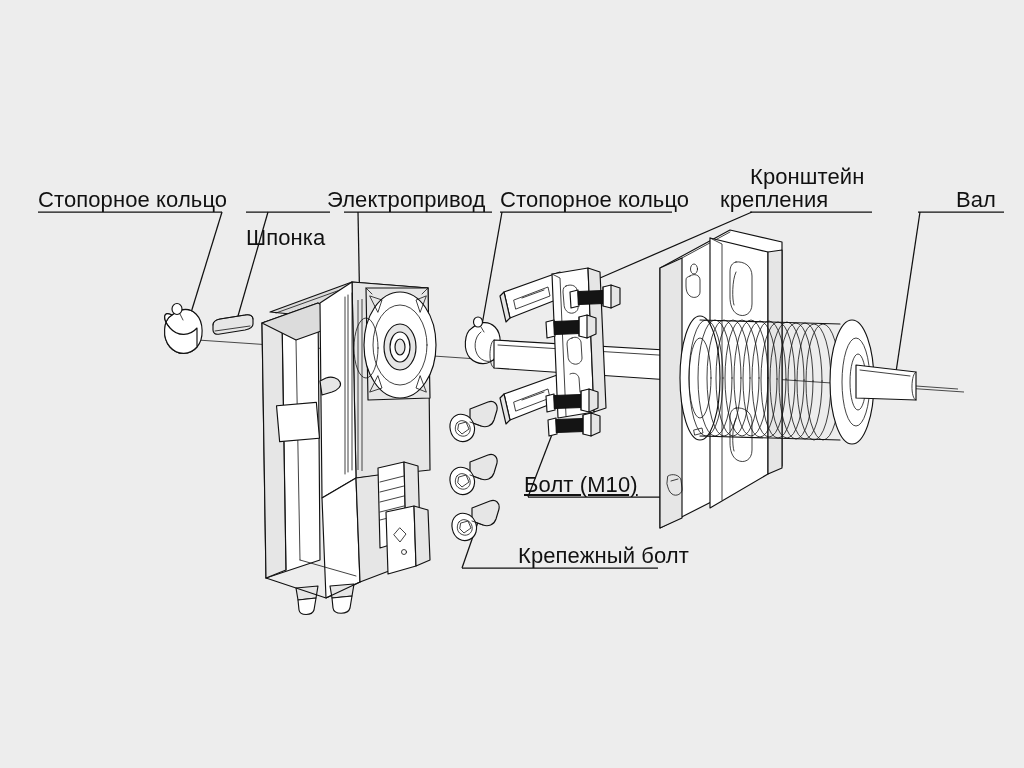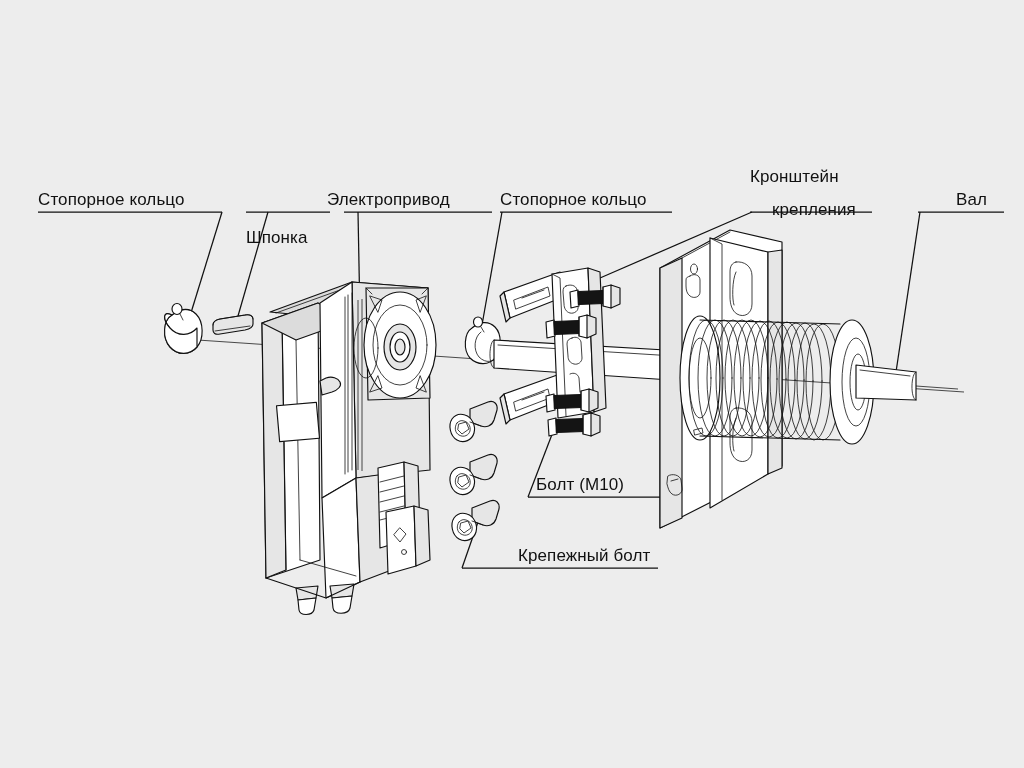--- a/index.html
+++ b/index.html
@@ -8,21 +8,21 @@
     width:1024px;height:768px;
     background:#ededed;
     font-family:"Liberation Sans", sans-serif;
     overflow:hidden;
   }
   #stage{position:relative;width:1024px;height:768px;}
   #art{position:absolute;left:0;top:0;}
   .lbl{
     position:absolute;
     font-family:"Liberation Sans", sans-serif;
-    font-size:17px;
+    font-size:22px;
     color:#111;
     white-space:pre;
     line-height:21px;
     letter-spacing:.1px;
   }
 </style>
 </head>
 <body style="background: rgb(237, 237, 237);">
 
 <div id="stage">
@@ -339,21 +339,21 @@
 <div class="lbl" style="left:38px;  top:189px;">Стопорное кольцо</div>
 
 <div class="lbl" style="left:246px; top:189px;margin-top:38px;">Шпонка</div>
 
 <div class="lbl" style="left:327px; top:189px;">Электропривод</div>
 
 <div class="lbl" style="left:500px; top:189px;">Стопорное кольцо</div>
 
 <div class="lbl" style="left:750px; top:166px;">Кронштейн</div>
 
-<div class="lbl" style="left:772px; top:189px;margin-top:10px;">крепления</div>
+<div class="lbl" style="left:720px; top:189px;">крепления</div>
 
 <div class="lbl" style="left:956px; top:189px;">Вал</div>
 
-<div class="lbl" style="left:536px; top:474px;">Болт (М10)</div>
+<div class="lbl" style="left:524px; top:474px;text-decoration:underline;">Болт (М10)</div>
 
 <div class="lbl" style="left:470px; top:545px;margin-left:48px;">Крепежный болт</div>
 
 </div>
 
 </body></html>

